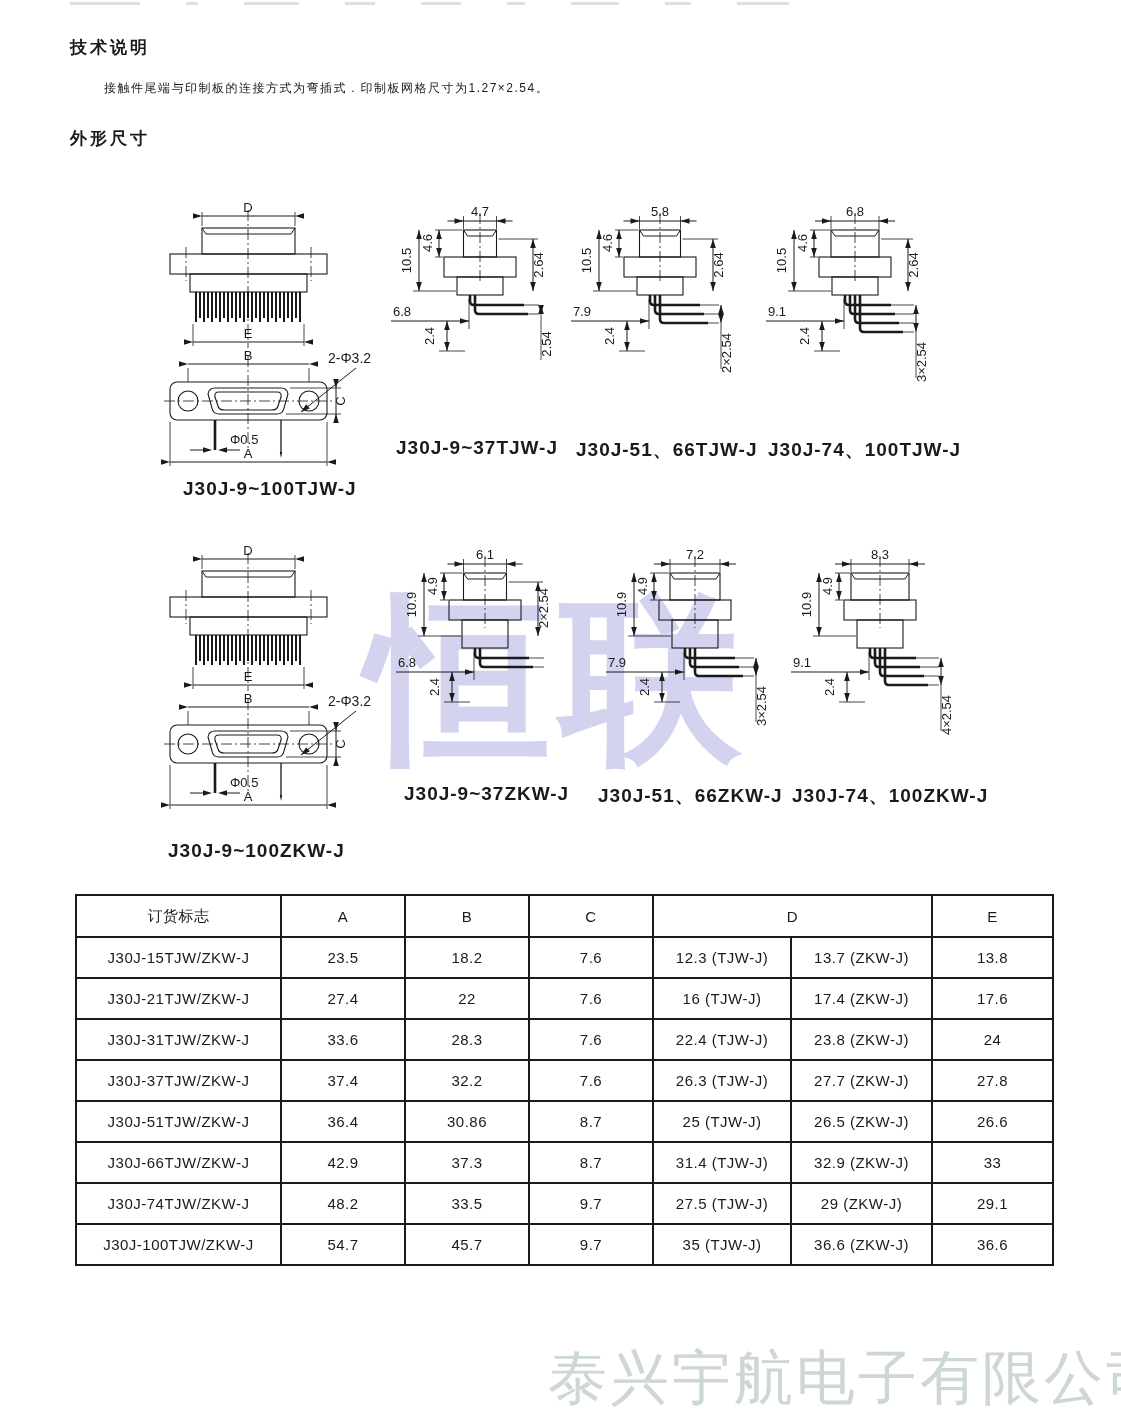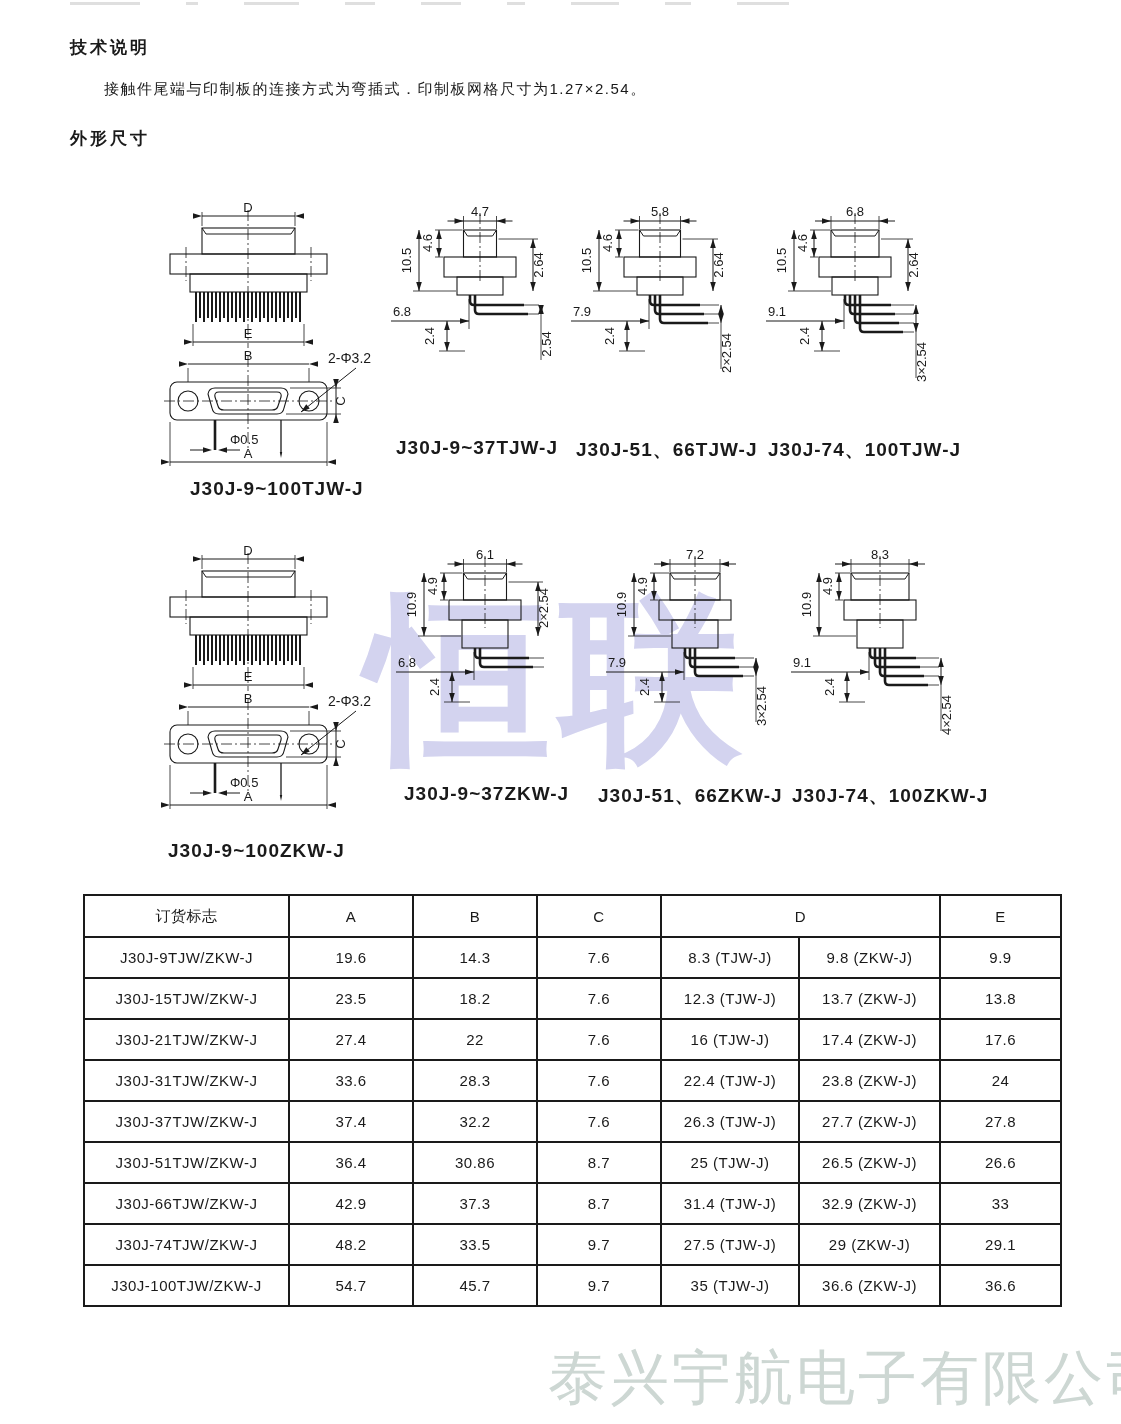--- a/index.html
+++ b/index.html
@@ -4,34 +4,34 @@
 <style>
   html,body{margin:0;padding:0;}
   body{
     width:1121px;height:1424px;background:#ffffff;position:relative;overflow:hidden;
     font-family:"Liberation Sans",sans-serif;color:#1a1a1a;
   }
   .abs{position:absolute;}
   .remnant{top:2px;left:70px;width:980px;height:5px;overflow:hidden;opacity:.45;z-index:2;}
   .remnant span{display:inline-block;height:3px;background:#b9b9b9;margin-right:46px;vertical-align:top;}
   .h-sec{font-size:17px;font-weight:bold;letter-spacing:3px;z-index:3;}
-  .body-text{font-size:15px;letter-spacing:1.5px;z-index:3;}
+  .body-text{font-size:12px;letter-spacing:1.5px;z-index:3;}
   .wm-center{
     z-index:1;font-size:182px;line-height:1;font-weight:bold;letter-spacing:10px;
     font-family:Liberation Sans, sans-serif;white-space:nowrap;
   }
   .wm-bottom{
     z-index:1;font-size:59px;line-height:1;letter-spacing:3px;white-space:nowrap;
     font-family:"DejaVu Serif",serif;
   }
   .drawing{z-index:2;}
   .drw-label{z-index:3;font-size:19px;font-weight:bold;letter-spacing:1px;white-space:nowrap;}
   .spec-table{
     border-collapse:collapse;table-layout:fixed;z-index:2;position:absolute;
-    left:75px;top:894px;width:977px;font-size:15px;margin-left:8px;
+    left:75px;top:894px;width:977px;font-size:15px;
   }
   .spec-table th,.spec-table td{
     border:2px solid #1a1a1a;text-align:center;vertical-align:middle;
     font-weight:normal;letter-spacing:.5px;padding:0;background:transparent;
   }
   .spec-table thead th{height:40px;}
   .spec-table td{height:39px;}
   svg text{font-family:"Liberation Sans",sans-serif;}
 </style>
 </head>
@@ -506,21 +506,21 @@
       <line x1="139" y1="128" x2="154" y2="128" stroke="#1a1a1a" stroke-width="0.8"></line>
       <path d="M100,100 L100,133 Q100,137 104,137 L143,137" fill="none" stroke="#1a1a1a" stroke-width="2.6"></path>
       <line x1="143" y1="137" x2="154" y2="137" stroke="#1a1a1a" stroke-width="0.8"></line>
       <line x1="156" y1="110" x2="156" y2="137" stroke="#1a1a1a" stroke-width="1"></line>
       <polygon points="156,110 153.2,119 158.8,119" fill="#1a1a1a"></polygon>
       <polygon points="156,137 153.2,128 158.8,128" fill="#1a1a1a"></polygon>
       <line x1="156" y1="137" x2="156" y2="183" stroke="#1a1a1a" stroke-width="0.8"></line>
       <text x="166" y="167" transform="rotate(-90 166 167)" text-anchor="middle" font-size="13" fill="#1a1a1a">4×2.54</text>
     </svg></div>
 
-<div class="abs drw-label" style="left:190px;top:478px">J30J-9~100TJW-J</div>
+<div class="abs drw-label" style="left:183px;top:478px">J30J-9~100TJW-J</div>
 <div class="abs drw-label" style="left:396px;top:437px">J30J-9~37TJW-J</div>
 <div class="abs drw-label" style="left:576px;top:437px">J30J-51、66TJW-J</div>
 <div class="abs drw-label" style="left:768px;top:437px">J30J-74、100TJW-J</div>
 <div class="abs drw-label" style="left:404px;top:783px">J30J-9~37ZKW-J</div>
 <div class="abs drw-label" style="left:598px;top:783px">J30J-51、66ZKW-J</div>
 <div class="abs drw-label" style="left:792px;top:783px">J30J-74、100ZKW-J</div>
 <div class="abs drw-label" style="left:168px;top:840px">J30J-9~100ZKW-J</div>
 
 <table class="spec-table">
   <colgroup>
@@ -537,29 +537,20 @@
       <th>订货标志</th>
       <th>A</th>
       <th>B</th>
       <th>C</th>
       <th colspan="2">D</th>
       <th>E</th>
     </tr>
   </thead>
   <tbody>
       <tr>
-        <td>J30J-9TJW/ZKW-J</td>
-        <td>19.6</td>
-        <td>14.3</td>
-        <td>7.6</td>
-        <td>8.3 (TJW-J)</td>
-        <td>9.8 (ZKW-J)</td>
-        <td>9.9</td>
-      </tr>
-      <tr>
         <td>J30J-15TJW/ZKW-J</td>
         <td>23.5</td>
         <td>18.2</td>
         <td>7.6</td>
         <td>12.3 (TJW-J)</td>
         <td>13.7 (ZKW-J)</td>
         <td>13.8</td>
       </tr>
       <tr>
         <td>J30J-21TJW/ZKW-J</td>

